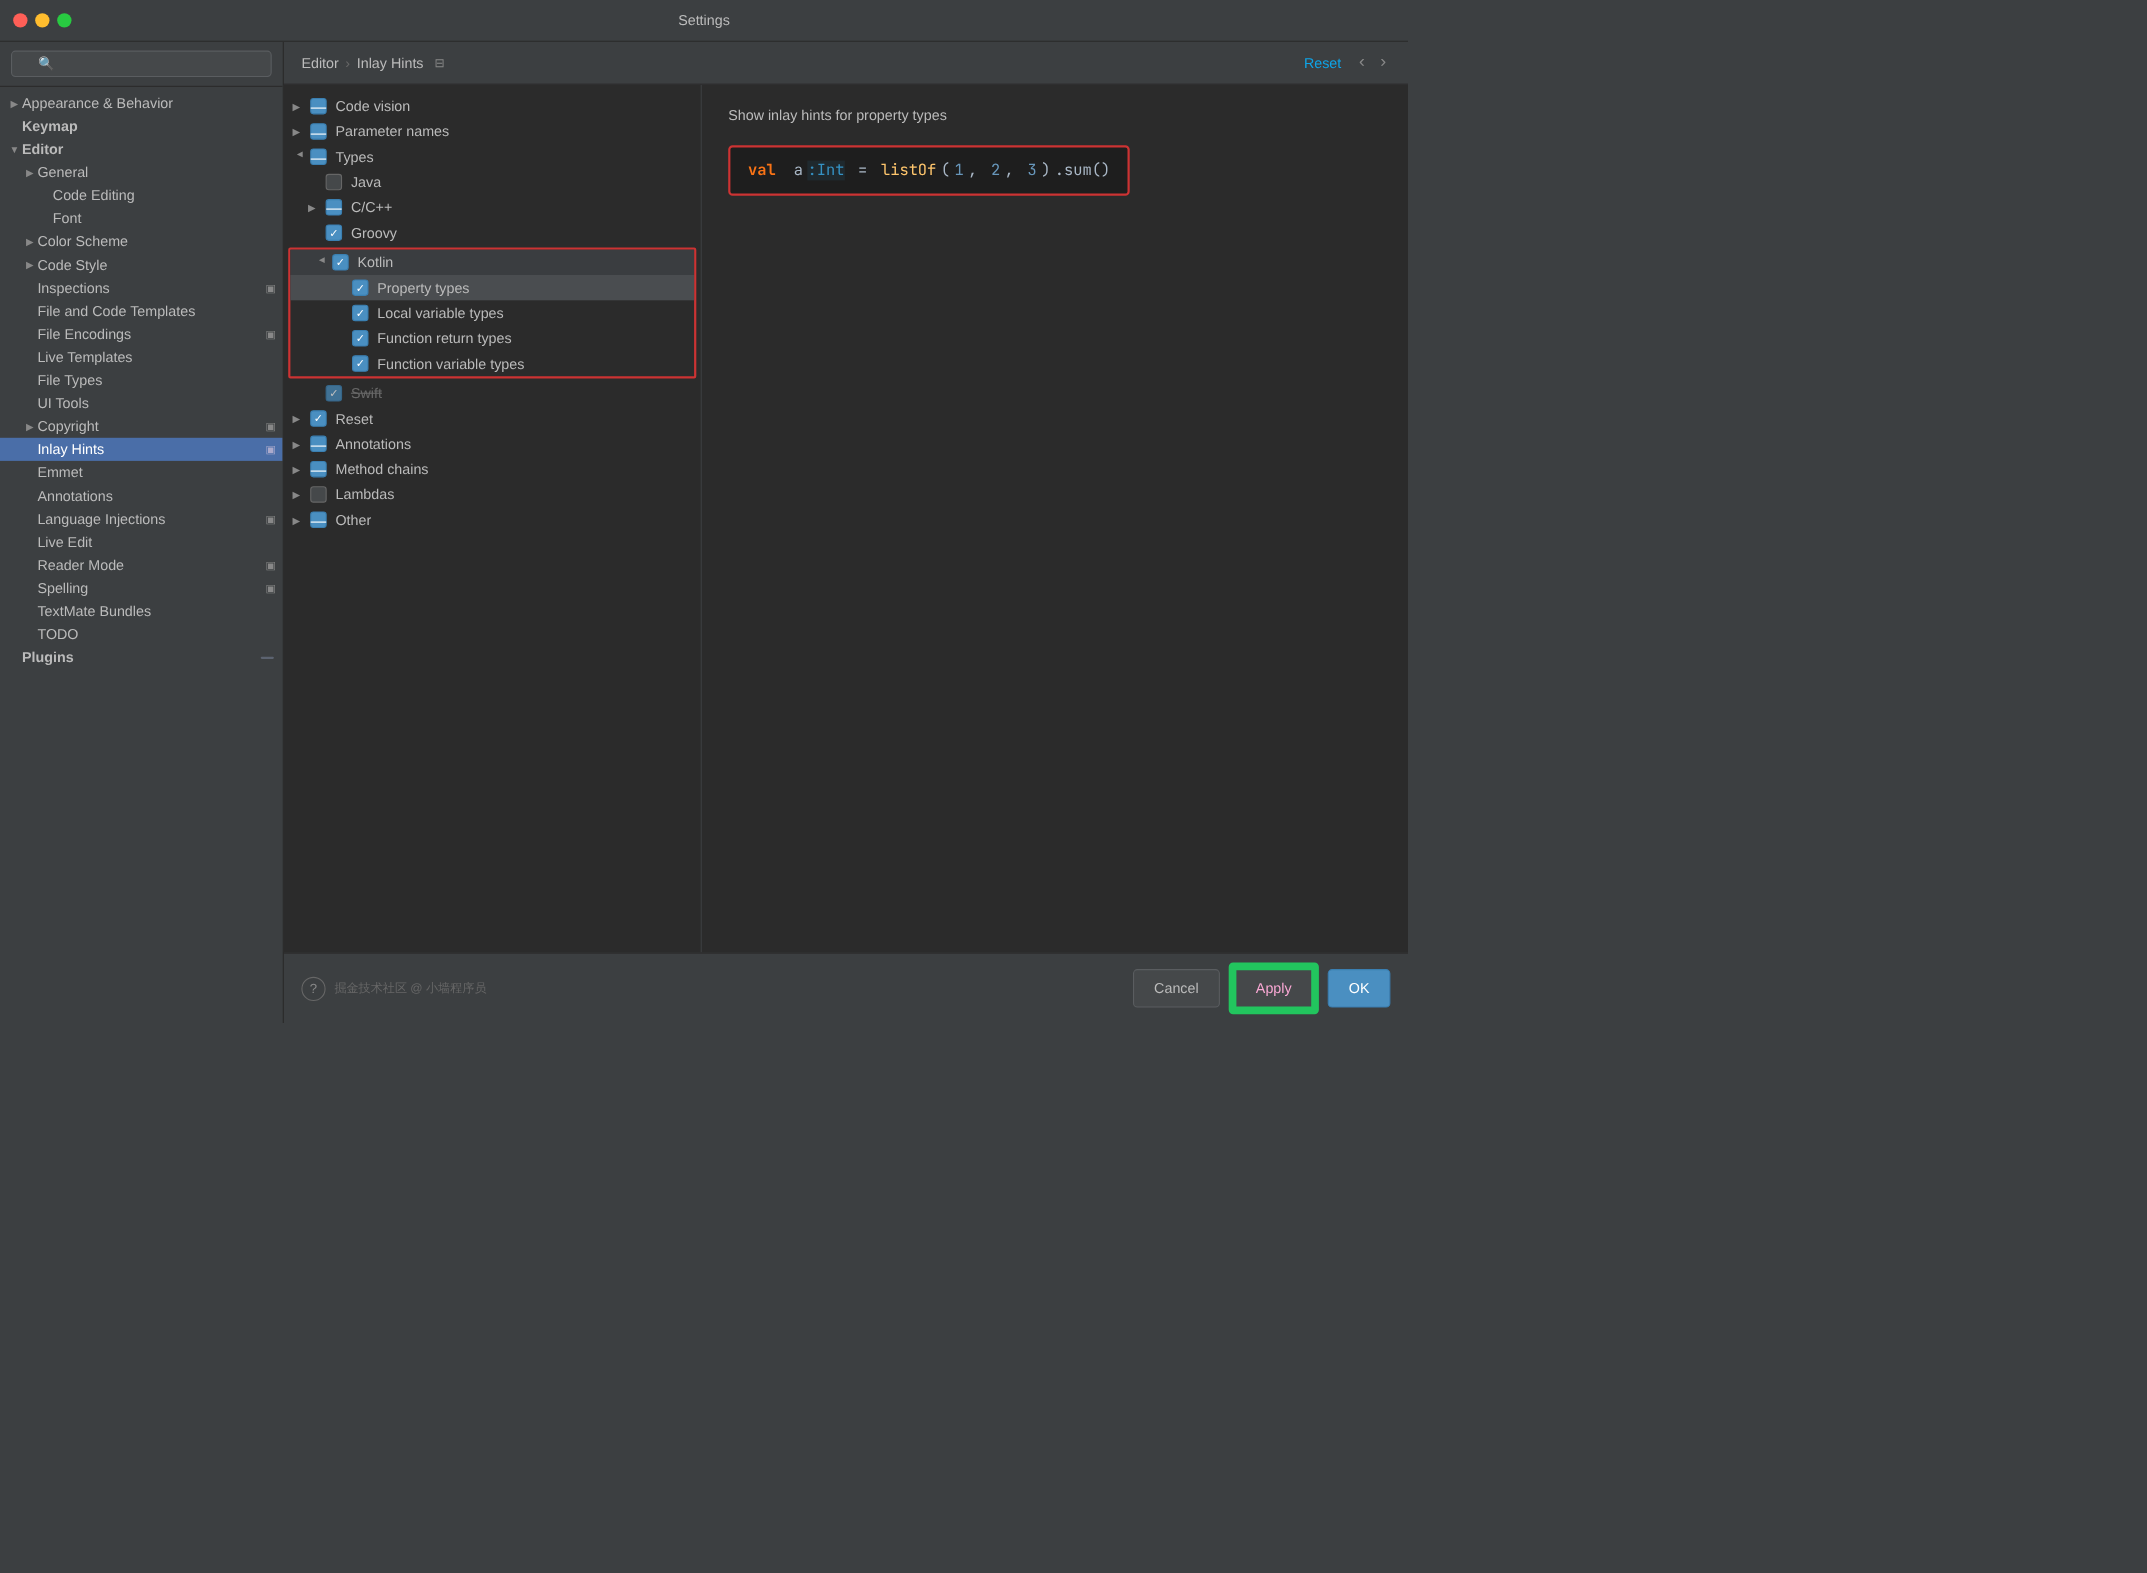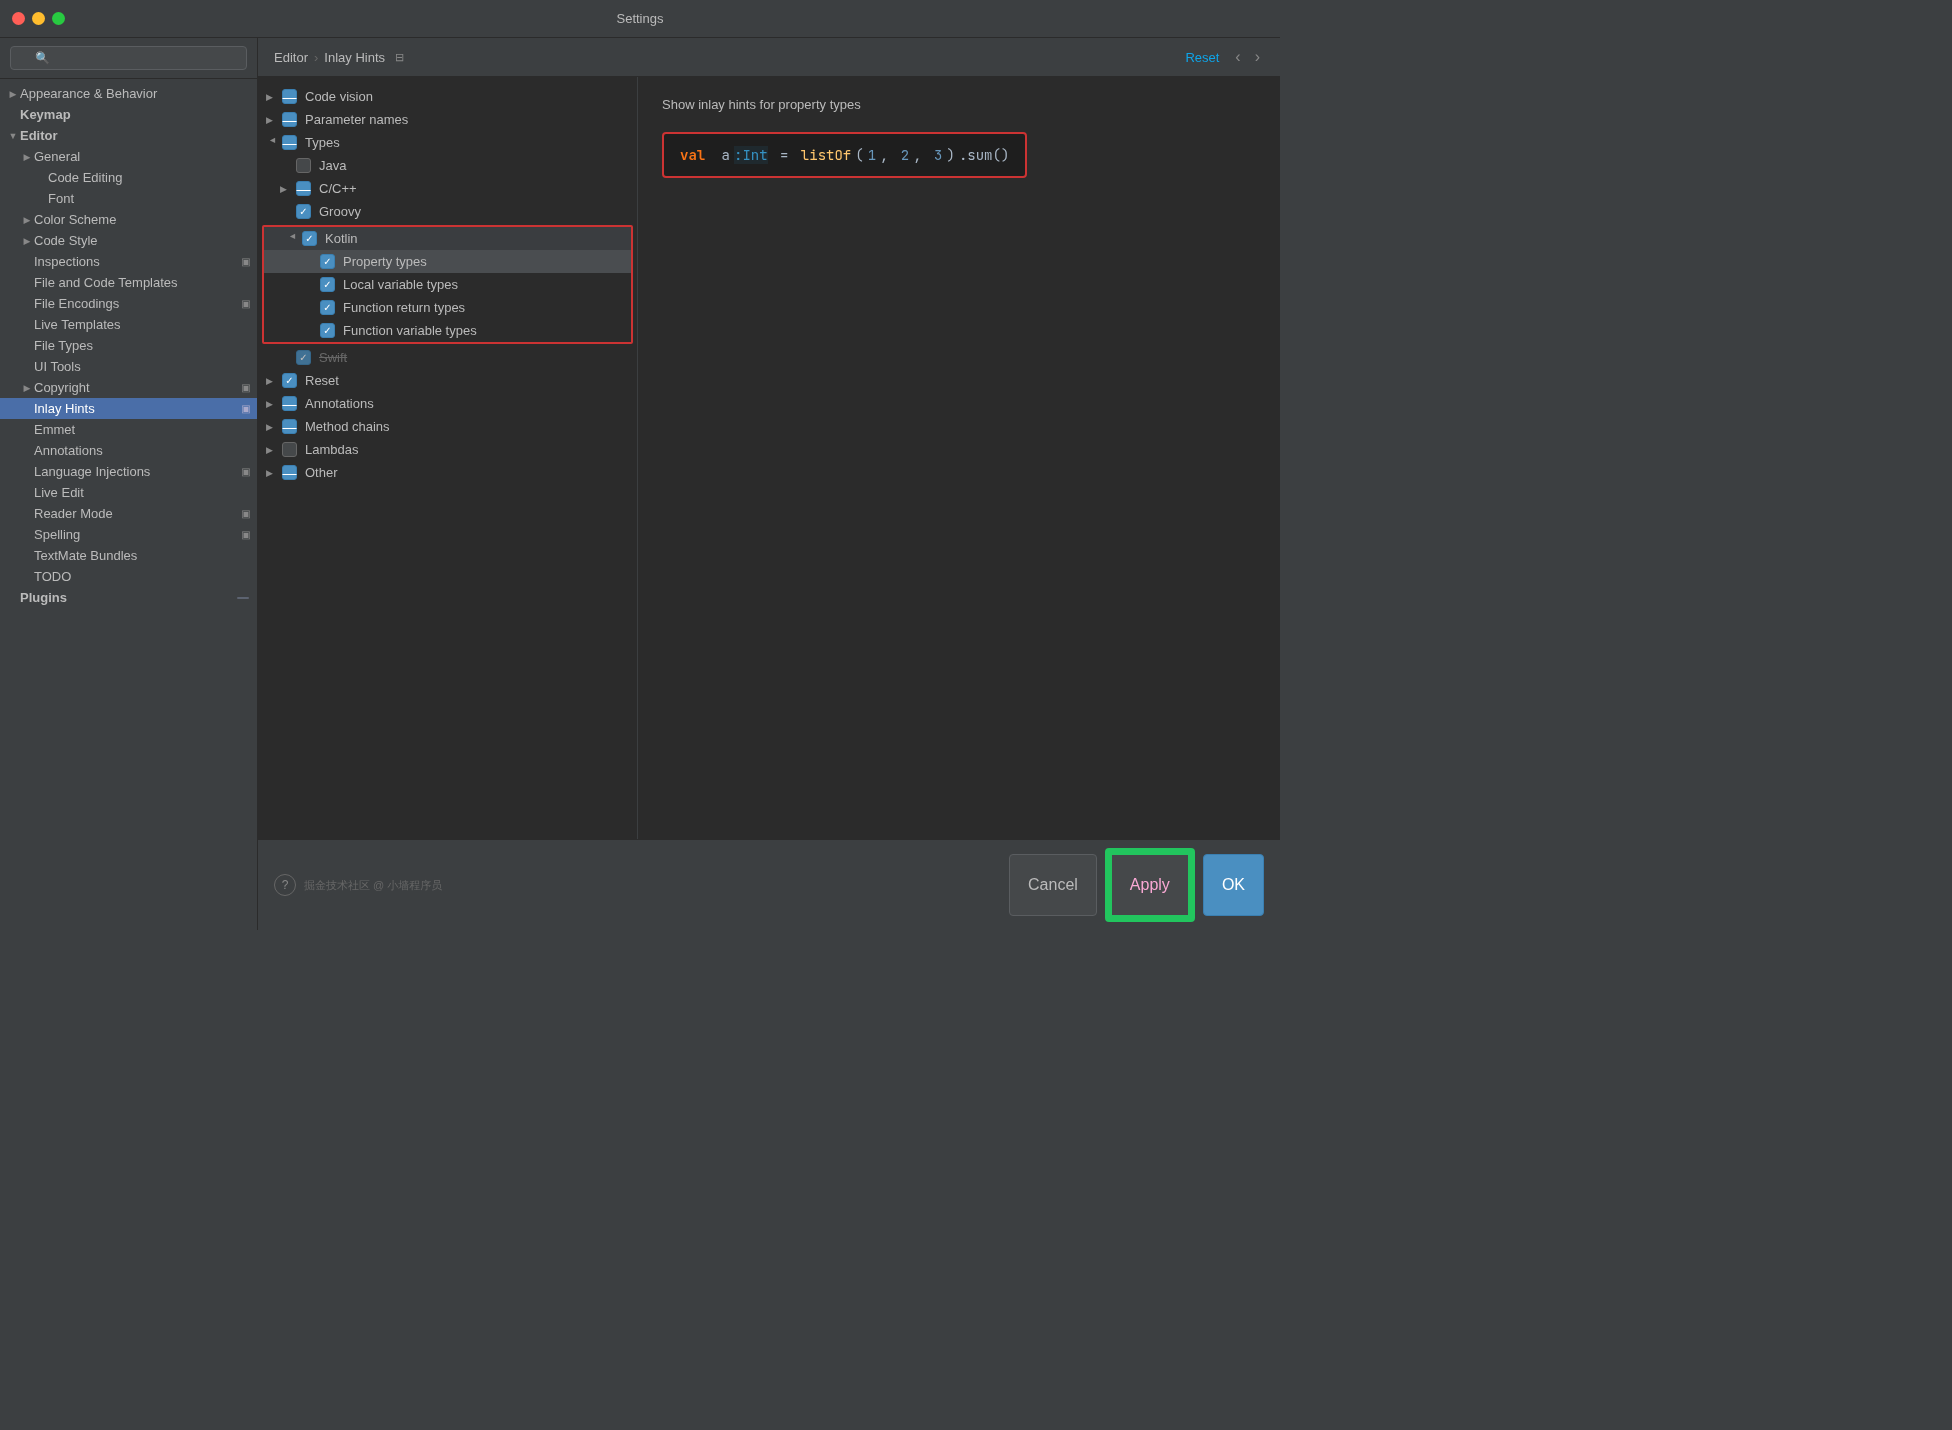--- a/index.html
+++ b/index.html
@@ -322,25 +322,25 @@
       background: #3c3f41;
       border-top: 1px solid #2b2b2b;
       gap: 8px;
     }
     .watermark {
       flex: 1;
       font-size: 11px;
       color: #666;
     }
     .btn-cancel, .btn-apply, .btn-ok {
-      padding: 21px 18px;
+      padding: 9px 18px;
       border-radius: 4px;
       border: none;
       cursor: pointer;
-      font-size: 16px;
+      font-size: 13px;
     }
     .btn-cancel {
       background: #45484a;
       color: #bbbbbb;
       border: 1px solid #5a5d60;
     }
     .btn-apply {
       background: #45484a;
       color: #f9a8d4;
       border: 7px solid #22c55e;

